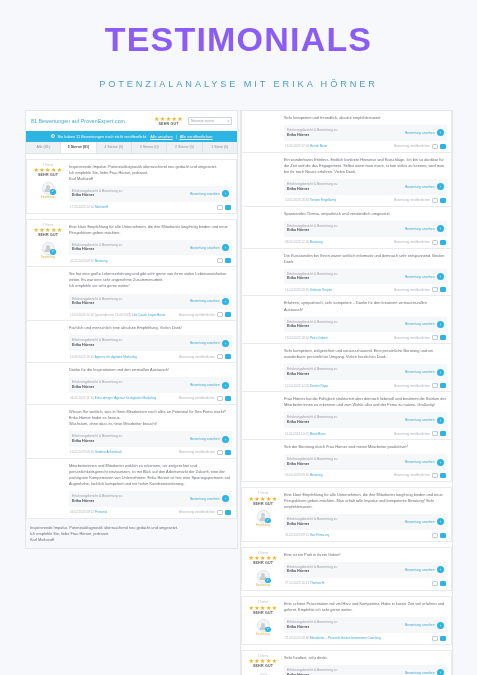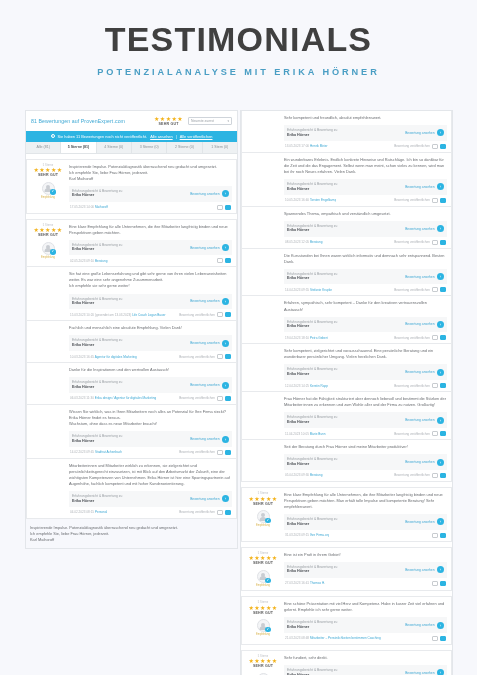--- a/index.html
+++ b/index.html
@@ -27,29 +27,29 @@
 
   
   .header {
     padding-top: 22px;
     text-align: center;
   }
   .title {
     font-size: 34px;
     font-weight: bold;
     letter-spacing: 1.2px;
-    color: #404040;
+    color: #8b5cf6;
     line-height: 1.05;
   }
   .subtitle {
-    margin-top: 9px;
+    margin-top: 21px;
     font-size: 9.2px;
     letter-spacing: 2.9px;
     color: #4a9ec4;
-    font-weight: bold;
+    font-weight: normal;
     text-align: center;
   }
 
   
   .columns {
     position: absolute;
     top: 110px;
     left: 25px;
     width: 428px;
     display: flex;

